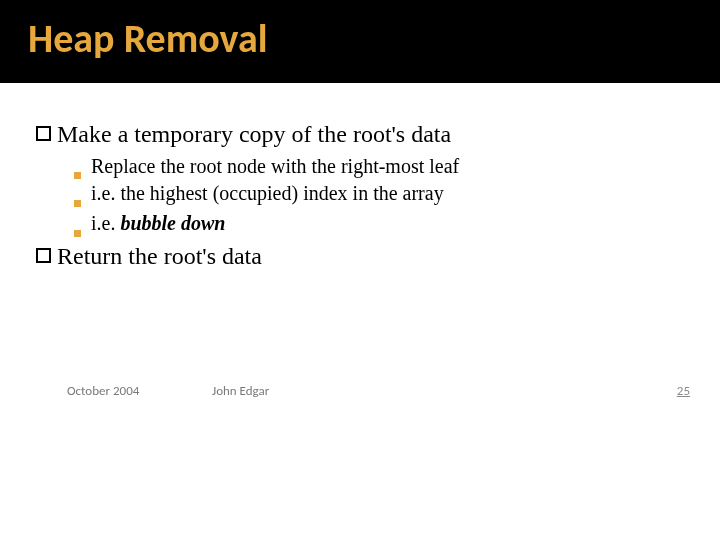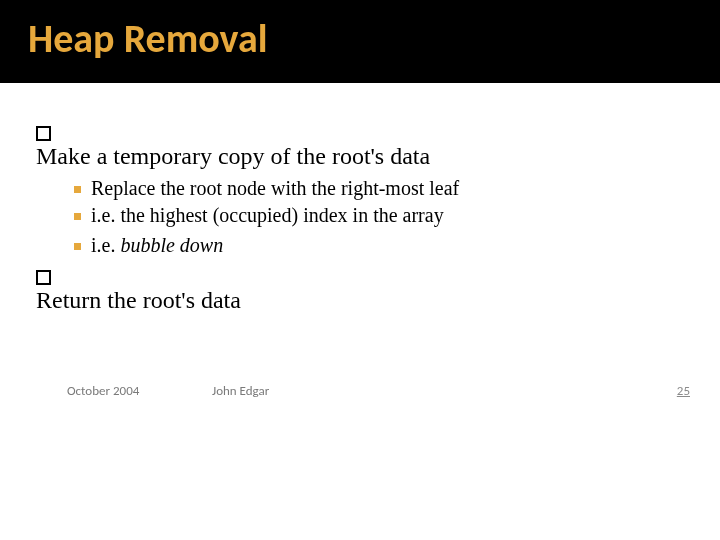--- a/index.html
+++ b/index.html
@@ -31,57 +31,57 @@
   }
   .content {
     padding: 36px 30px 0 36px;
   }
   .bullet-line {
     font-size: 24px;
     line-height: 1.28;
     margin-bottom: 2px;
     display: flex;
     align-items: flex-start;
-    flex-direction: column;
   }
   .bullet-line .box {
     display: inline-block;
     width: 15px;
     height: 15px;
     border: 2px solid #000;
     margin-right: 6px;
     margin-top: 7px;
     flex-shrink: 0;
     box-sizing: border-box;
   }
   .bullet-line .text {
     flex: 1;
   }
   .sub-line {
     font-size: 20px;
     line-height: 1.28;
     margin-left: 38px;
     display: flex;
-    align-items: flex-start;
+    align-items: flex-end;
     margin-bottom: 2px;
   }
   .sub-line .square {
     display: inline-block;
     width: 7px;
     height: 7px;
     background: #e6a83c;
     margin-right: 10px;
     margin-top: 10px;
     flex-shrink: 0;
   }
   .sub-line .text {
     flex: 1;
   }
   .italic {
     font-style: italic;
+    font-weight: bold;
   }
   .footer {
     position: absolute;
     bottom: 14px;
     left: 0;
     width: 100%;
     font-family: Calibri, Arial, sans-serif;
     font-size: 13px;
     color: #7a7a7a;
   }

